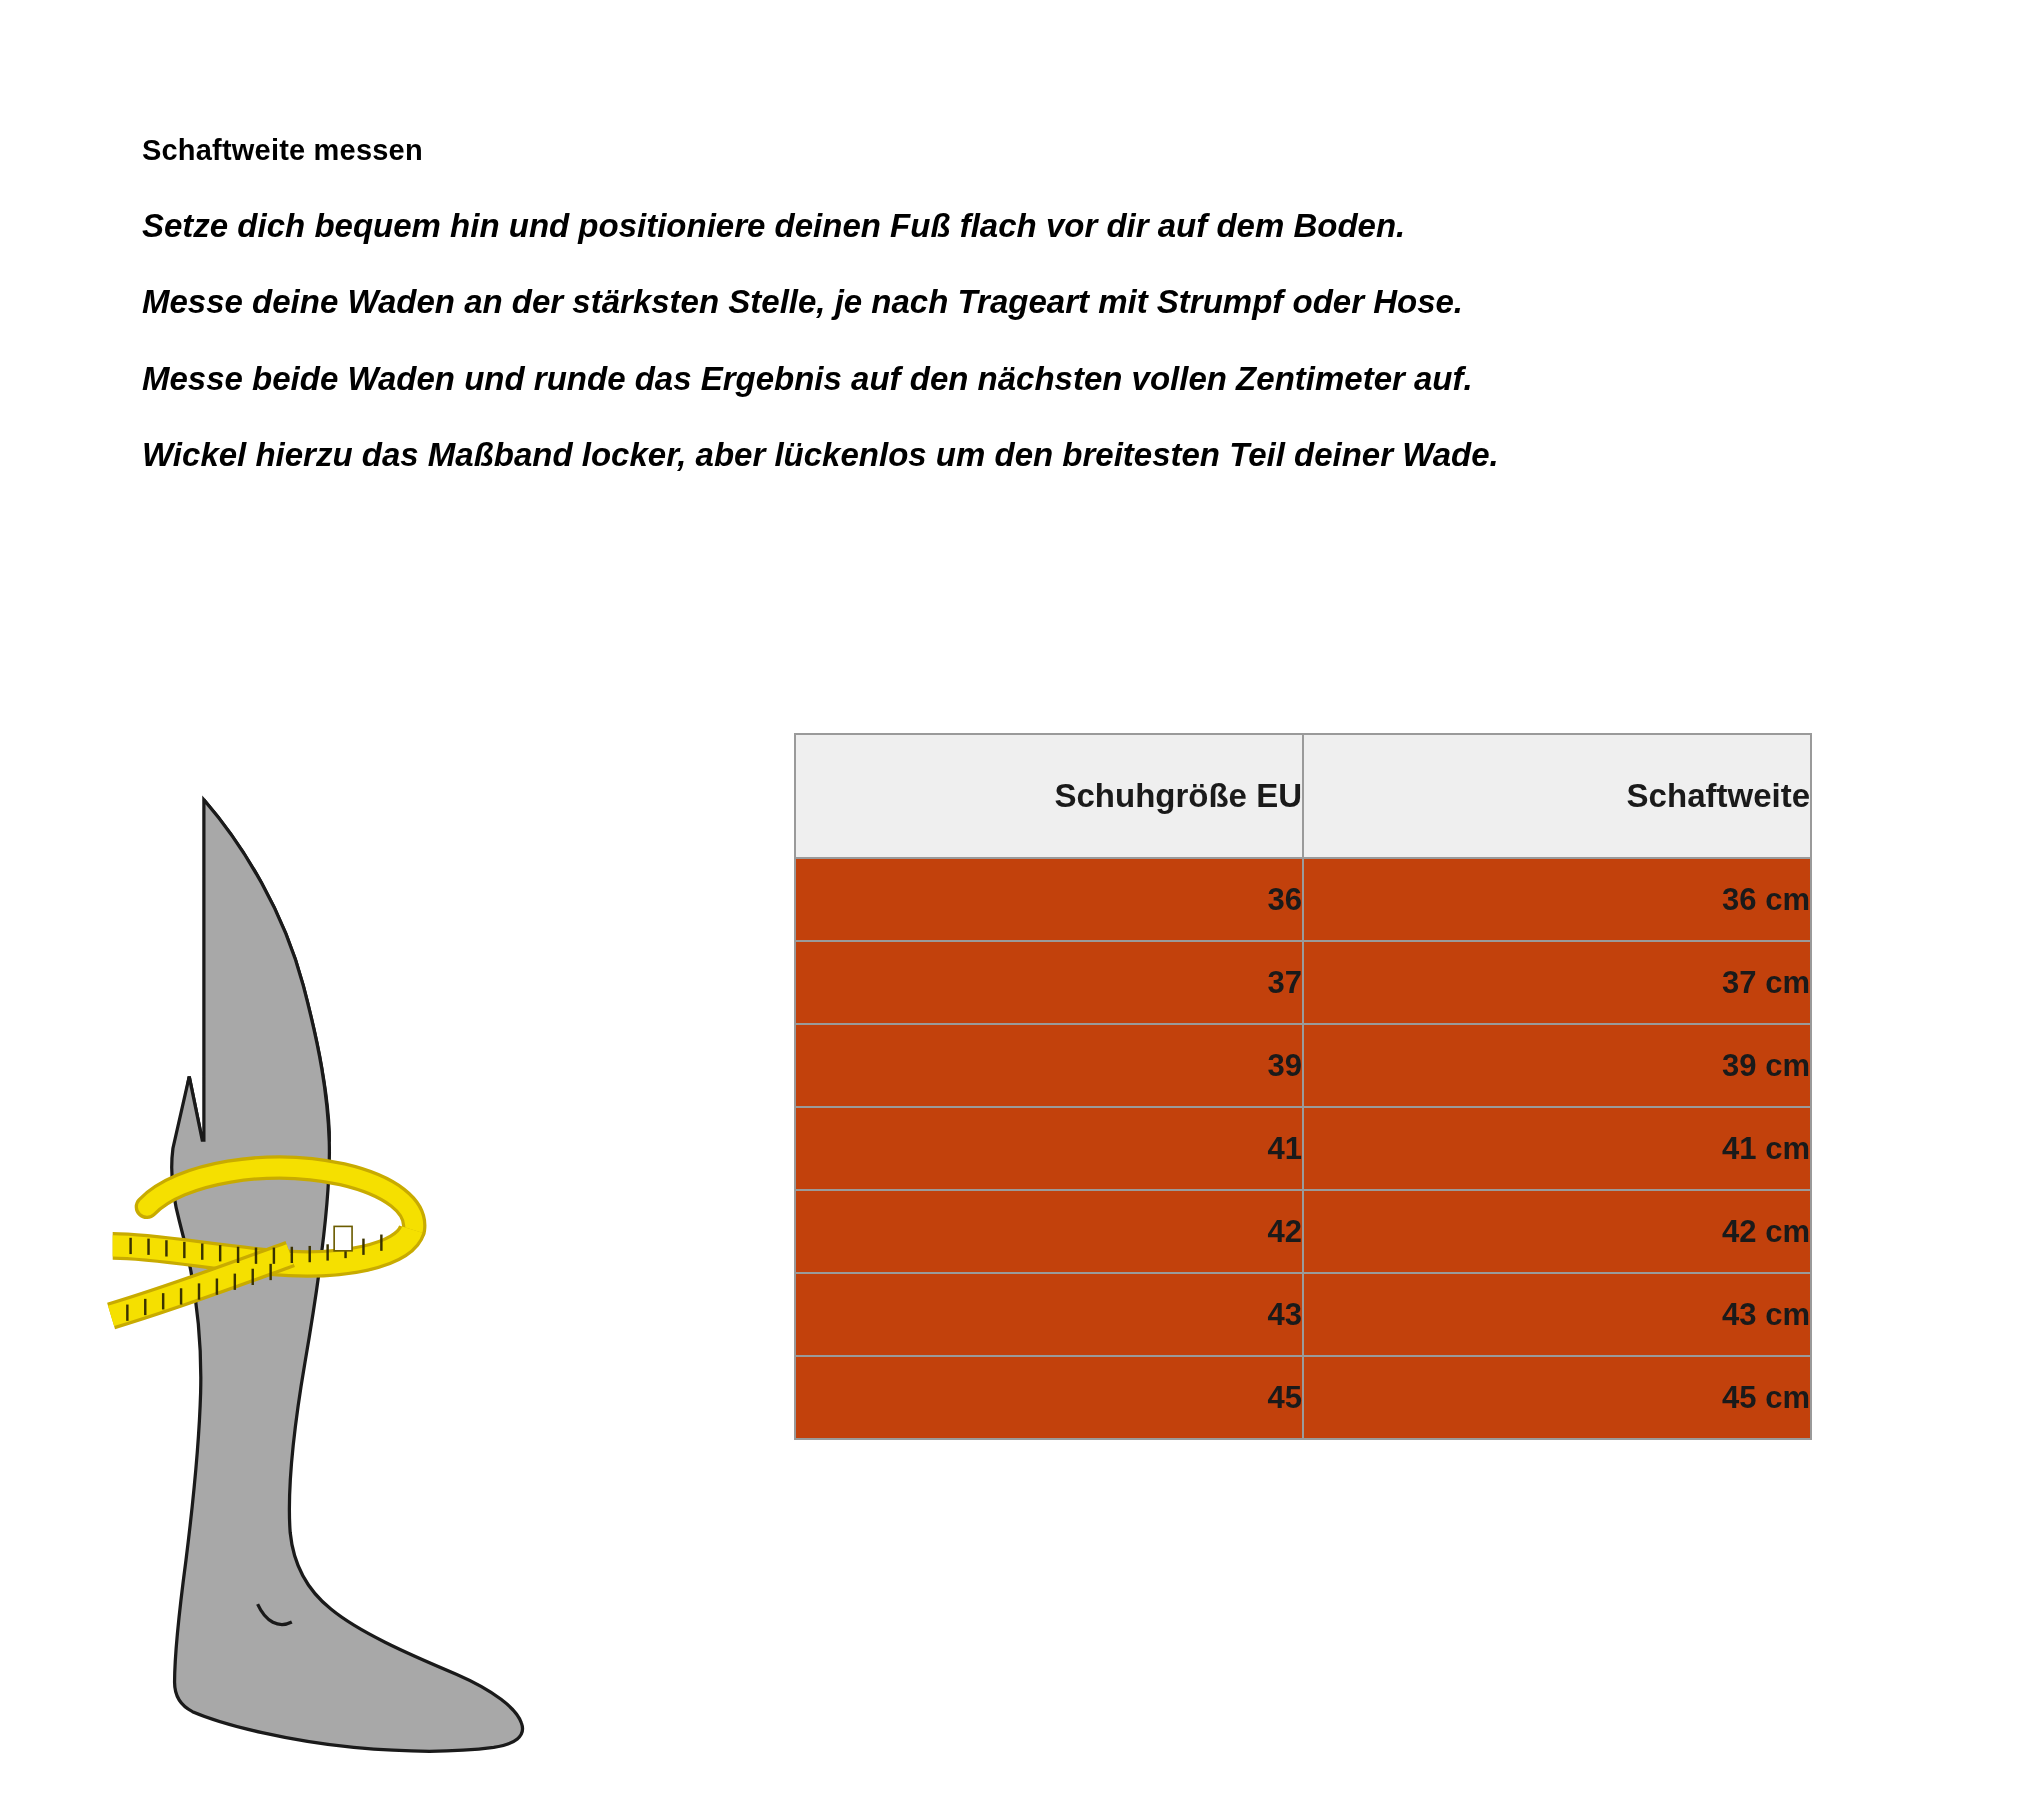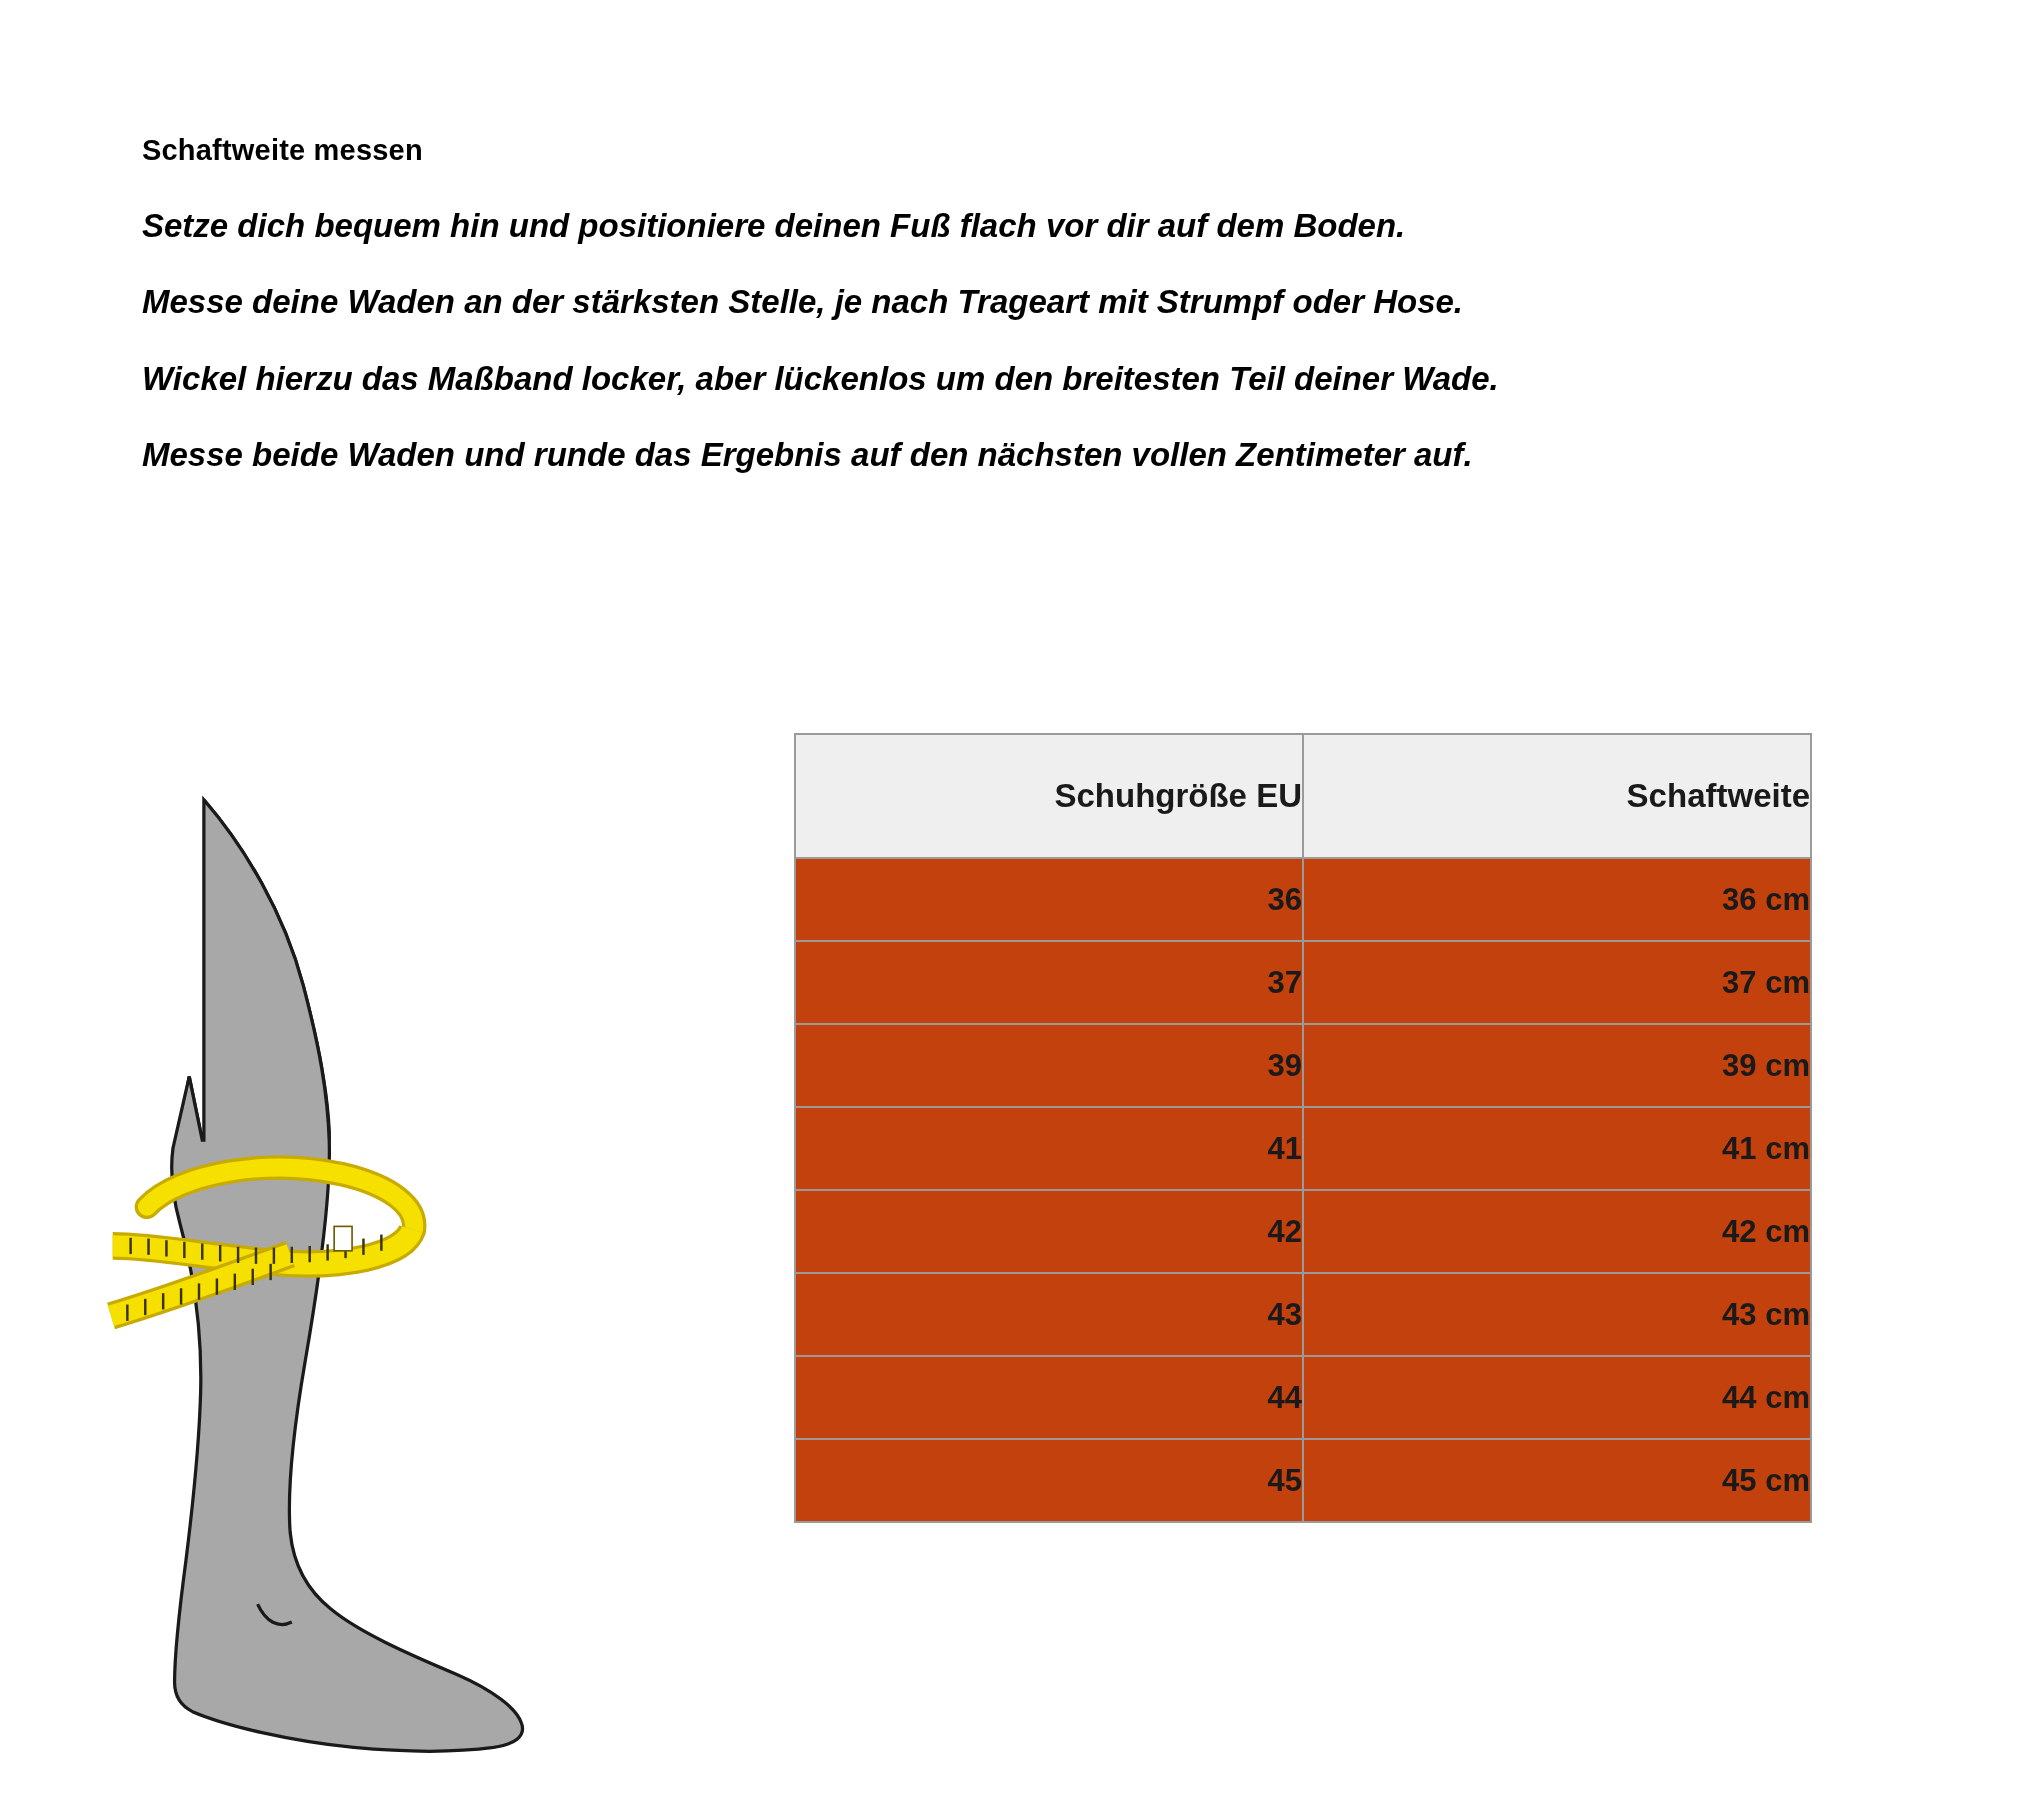--- a/index.html
+++ b/index.html
@@ -94,22 +94,22 @@
 <body>
 
 <div class="page">
 
   <div class="content">
     <h1 class="title">Schaftweite messen</h1>
 
     <div class="instructions">
       <p>Setze dich bequem hin und positioniere deinen Fuß flach vor dir auf dem Boden.</p>
       <p>Messe deine Waden an der stärksten Stelle, je nach Trageart mit Strumpf oder Hose.</p>
+      <p>Messe beide Waden und runde das Ergebnis auf den nächsten vollen Zentimeter auf.</p>
       <p>Wickel hierzu das Maßband locker, aber lückenlos um den breitesten Teil deiner Wade.</p>
-      <p>Messe beide Waden und runde das Ergebnis auf den nächsten vollen Zentimeter auf.</p>
     </div>
   </div>
 
   <div class="lower">
 
     <div class="leg-figure">
       <svg viewBox="0 0 700 1200" width="570" height="977" xmlns="http://www.w3.org/2000/svg">
 
         <path d="M 130 12
                  C 180 70 228 150 252 240
@@ -228,24 +228,20 @@
           </tr>
           <tr>
             <td>42</td>
             <td>42 cm</td>
           </tr>
           <tr>
             <td>43</td>
             <td>43 cm</td>
           </tr>
           <tr>
-            <td>44</td>
-            <td>44 cm</td>
-          </tr>
-          <tr>
             <td>45</td>
             <td>45 cm</td>
           </tr>
         </tbody>
       </table>
     </div>
 
   </div>
 </div>
 

